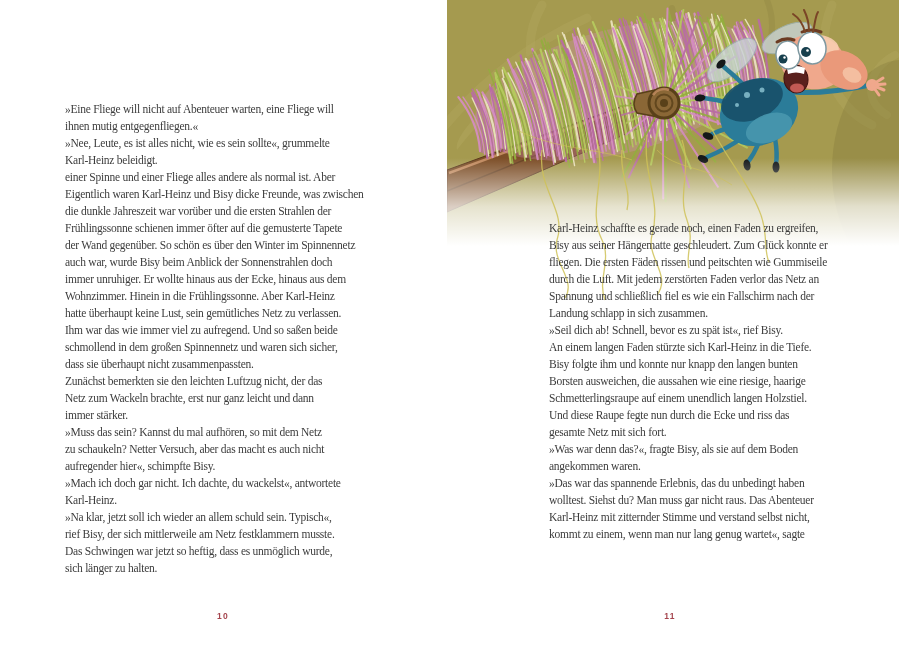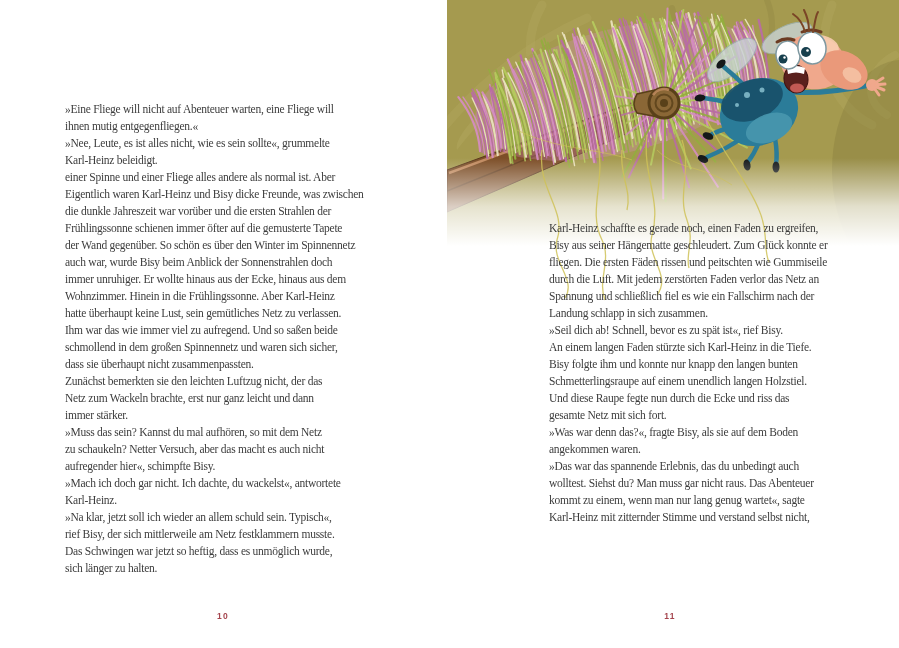--- a/index.html
+++ b/index.html
@@ -359,24 +359,25 @@
   <div id="right-text" class="page-text">
       <div class="text-line">Karl-Heinz schaffte es gerade noch, einen Faden zu ergreifen,</div>
       <div class="text-line">Bisy aus seiner Hängematte geschleudert. Zum Glück konnte er</div>
       <div class="text-line">fliegen. Die ersten Fäden rissen und peitschten wie Gummiseile</div>
       <div class="text-line">durch die Luft. Mit jedem zerstörten Faden verlor das Netz an</div>
       <div class="text-line">Spannung und schließlich fiel es wie ein Fallschirm nach der</div>
       <div class="text-line">Landung schlapp in sich zusammen.</div>
       <div class="text-line">»Seil dich ab! Schnell, bevor es zu spät ist«, rief Bisy.</div>
       <div class="text-line">An einem langen Faden stürzte sich Karl-Heinz in die Tiefe.</div>
       <div class="text-line">Bisy folgte ihm und konnte nur knapp den langen bunten</div>
+      <div class="text-line">Borsten ausweichen, die aussahen wie eine riesige, haarige</div>
       <div class="text-line">Schmetterlingsraupe auf einem unendlich langen Holzstiel.</div>
       <div class="text-line">Und diese Raupe fegte nun durch die Ecke und riss das</div>
       <div class="text-line">gesamte Netz mit sich fort.</div>
       <div class="text-line">»Was war denn das?«, fragte Bisy, als sie auf dem Boden</div>
       <div class="text-line">angekommen waren.</div>
-      <div class="text-line">»Das war das spannende Erlebnis, das du unbedingt auch</div>
+      <div class="text-line">»Das war das spannende Erlebnis, das du unbedingt haben</div>
       <div class="text-line">wolltest. Siehst du? Man muss gar nicht raus. Das Abenteuer</div>
+      <div class="text-line">Karl-Heinz mit zitternder Stimme und verstand selbst nicht,</div>
       <div class="text-line">kommt zu einem, wenn man nur lang genug wartet«, sagte</div>
-      <div class="text-line">Karl-Heinz mit zitternder Stimme und verstand selbst nicht,</div>
     </div>
   <div id="pn-right" class="page-number">11</div>
 </div>
 
 </body></html>

